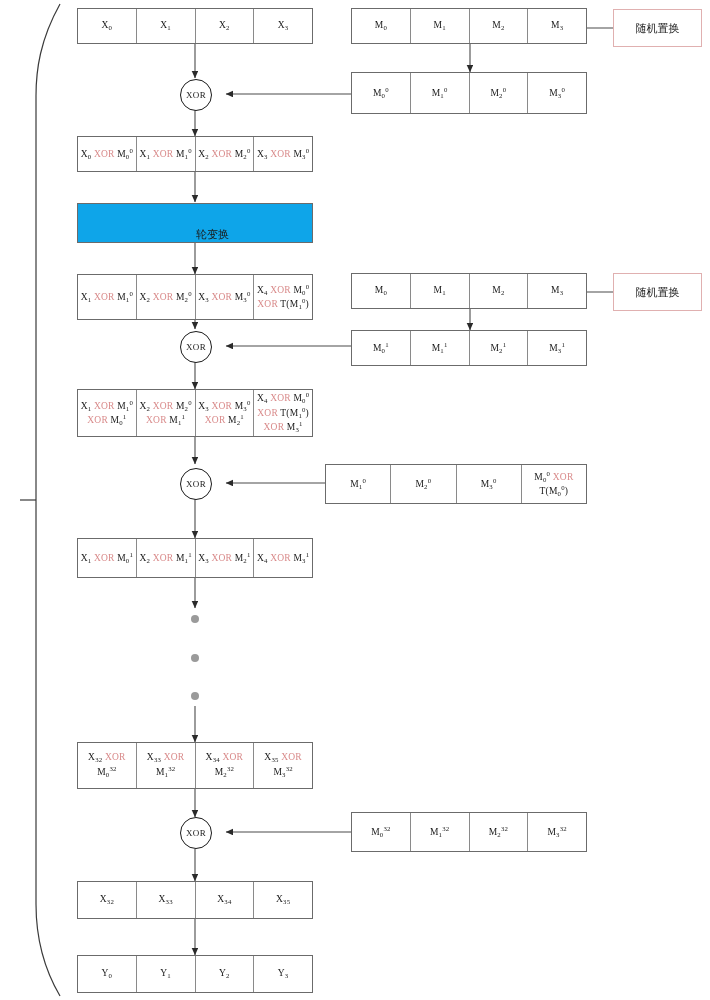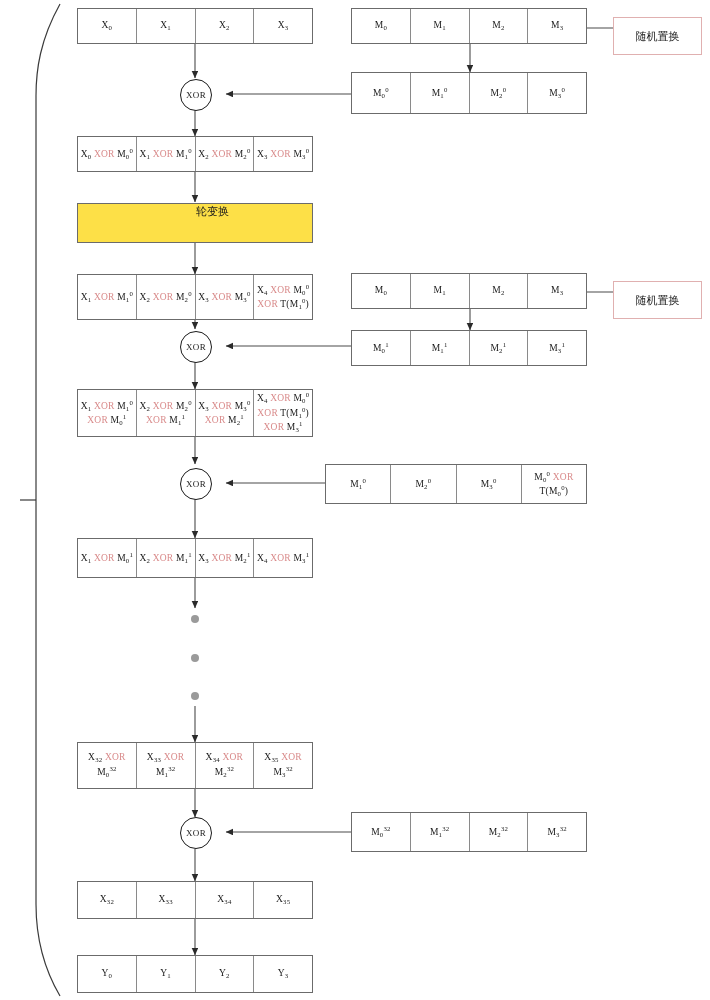--- a/index.html
+++ b/index.html
@@ -36,33 +36,32 @@
   .xor-node{
     position:absolute;width:30px;height:30px;border-radius:50%;
     border:1.2px solid #1a1a1a;background:#fff;
     display:flex;align-items:center;justify-content:center;
     font-size:9px;letter-spacing:.3px;color:#1a1a1a;
   }
 
   
   .proc{
     position:absolute;box-sizing:border-box;
-    border:1px solid #6b6b6b;background:#fde047;
-    display:flex;align-items:flex-start;justify-content:center;
+    border:1px solid #6b6b6b;background:#0ea5e9;
+    display:flex;align-items:flex-end;justify-content:center;
     font-size:11px;color:#1a1a1a;
     font-family:"DejaVu Sans","Liberation Sans",sans-serif;
     padding-left:35px;
   }
   .perm{
     position:absolute;box-sizing:border-box;
     border:1px solid #e0b0b0;background:#fff;
     display:flex;align-items:center;justify-content:center;
     font-size:11px;color:#1a1a1a;
     font-family:"DejaVu Sans","Liberation Sans",sans-serif;
-    margin-top:8px;
   }
 
   
   .dot{
     position:absolute;width:8px;height:8px;border-radius:50%;
     background:#9a9a9a;
   }
 </style>
 </head>
 <body>

